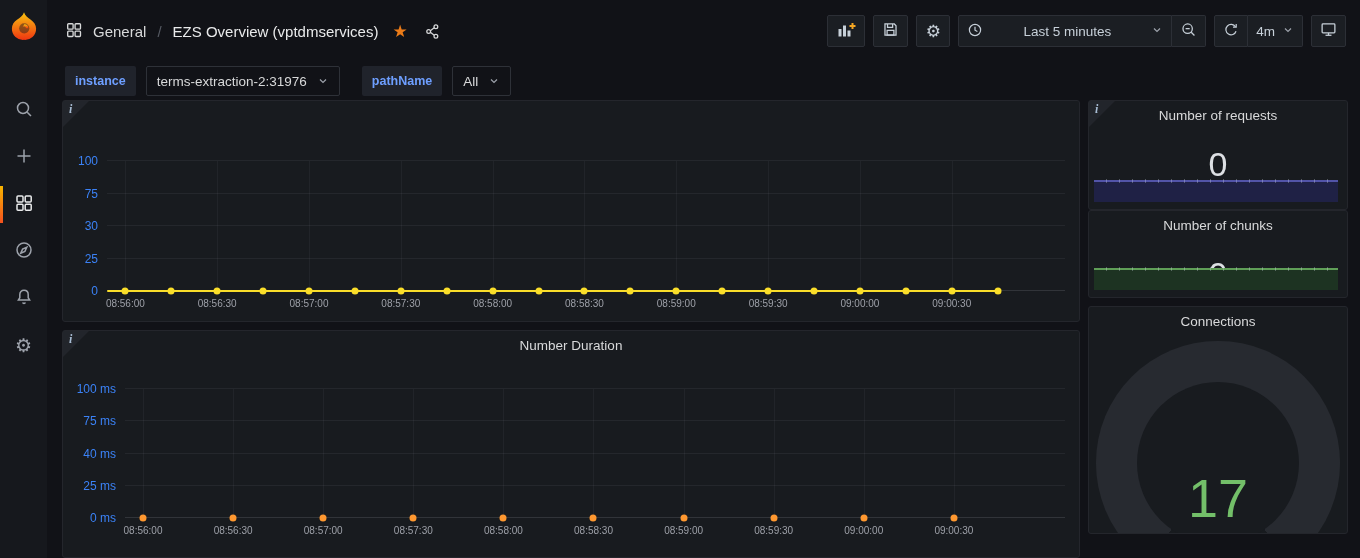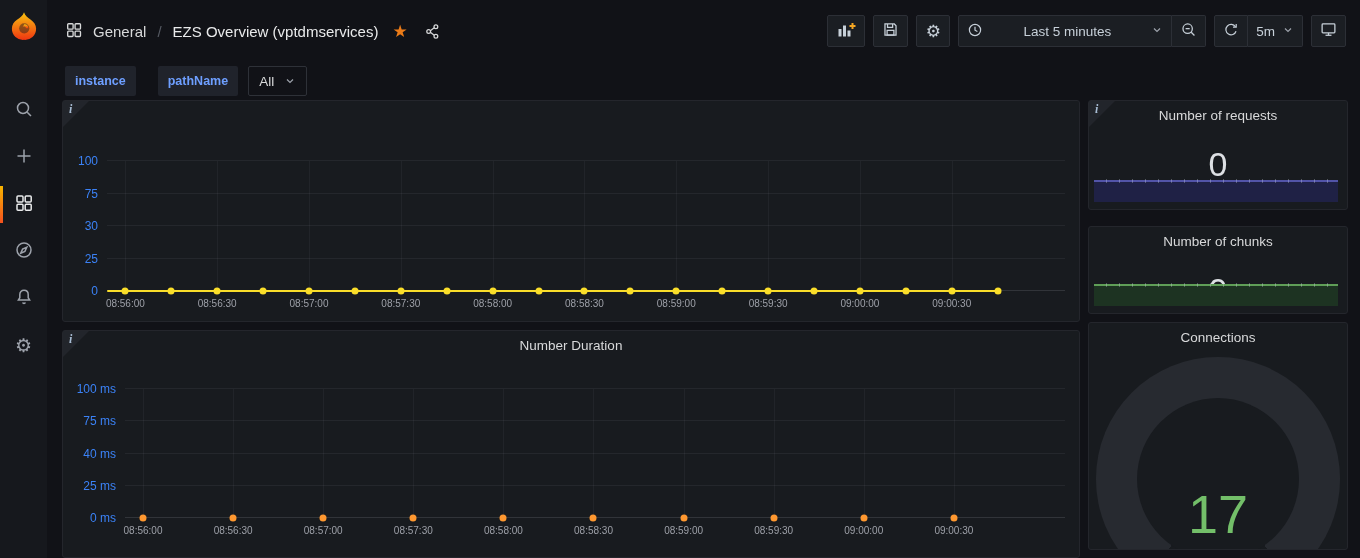--- a/index.html
+++ b/index.html
@@ -44,21 +44,21 @@
   .select svg,.chev svg{stroke:#9da2ab;fill:none;stroke-width:1.6;}
 
   
   .dash{flex:1;display:flex;padding:0 12px 0 15px;gap:8px;overflow:hidden;}
   .col-left{width:1018px;flex-shrink:0;display:flex;flex-direction:column;gap:8px;}
   .col-right{flex:1;display:flex;flex-direction:column;}
   .panel{position:relative;background:#181b1f;border:1px solid #24262c;border-radius:3px;box-sizing:border-box;}
   #p-counter{height:222px;}
   #p-duration{height:228px;}
   #p-requests{height:110px;}
-  #p-chunks{height:88px;margin-top:16px;}
+  #p-chunks{height:88px;margin-top:0;}
   #p-conn{height:228px;margin-top:8px;overflow:hidden;}
   .panel-title{position:absolute;top:7px;left:0;right:0;margin:0;text-align:center;
     font-size:13.5px;font-weight:500;color:#d8d9da;cursor:pointer;}
   .info-corner{position:absolute;top:0;left:0;width:0;height:0;z-index:3;cursor:pointer;
     border-top:26px solid #22252b;border-right:26px solid transparent;}
   .info-corner span{position:absolute;top:-25px;left:6px;font-family:"Liberation Serif",serif;
     font-style:italic;font-weight:700;font-size:12px;color:#a8bdd4;}
 
   
   .chart-area{position:absolute;right:14px;}
@@ -237,21 +237,21 @@
         <div class="tb-pair">
           <div class="tb-btn">
             <span>
               <svg width="16" height="16" viewBox="0 0 20 20">
                   <path d="M16.3 11.5A6.5 6.5 0 1 1 15.6 6"></path>
                   <path d="M16.5 2.5v4h-4" fill="none"></path>
                 </svg>
             </span>
           </div>
           <div class="tb-btn">
-            <span>5m</span>
+            <span>4m</span>
             <span class="chev">
               <svg width="12" height="12" viewBox="0 0 16 16">
                   <path d="M4 6l4 4 4-4"></path>
                 </svg>
             </span>
           </div>
         </div>
         <div class="tb-btn">
           <span>
             <svg width="17" height="17" viewBox="0 0 20 20">
@@ -260,20 +260,26 @@
                 <line x1="6.5" y1="16.8" x2="13.5" y2="16.8"></line>
               </svg>
           </span>
         </div>
       </div>
     </header>
 
     <div class="subbar">
       <div class="fgroup">
         <div class="chip">instance</div>
+        <div class="select">
+          <span>terms-extraction-2:31976</span>
+          <svg width="12" height="12" viewBox="0 0 16 16">
+              <path d="M4 6l4 4 4-4"></path>
+            </svg>
+        </div>
       </div>
       <div class="fgroup">
         <div class="chip">pathName</div>
         <div class="select">
           <span>All</span>
           <svg width="12" height="12" viewBox="0 0 16 16">
               <path d="M4 6l4 4 4-4"></path>
             </svg>
         </div>
       </div>

